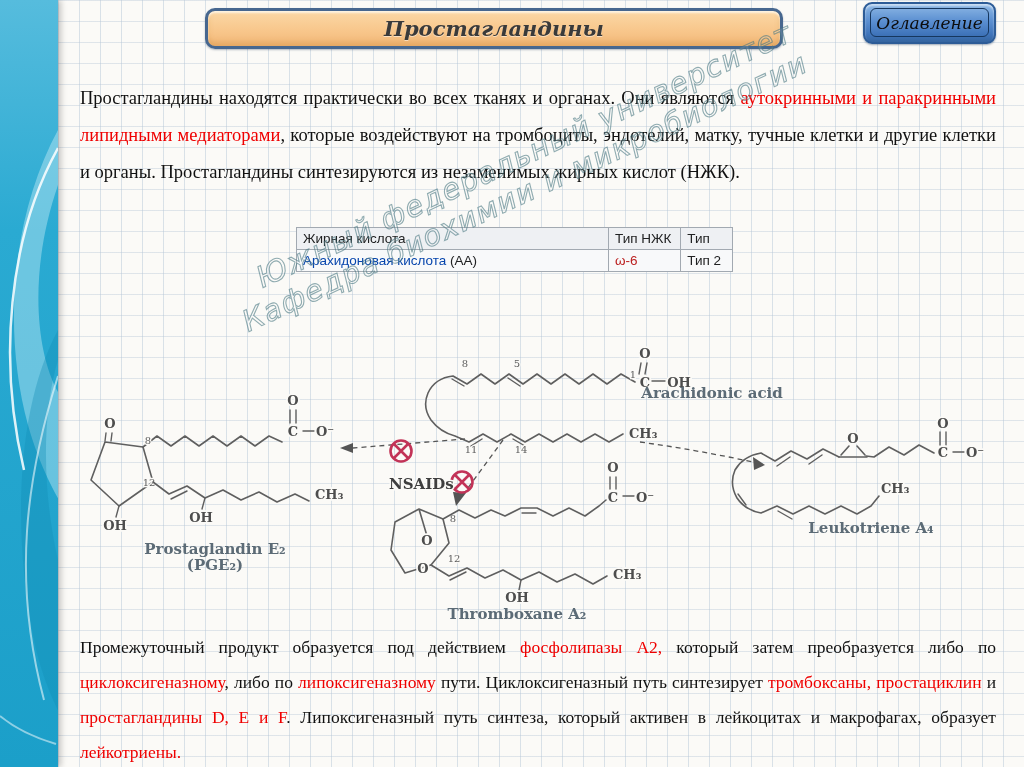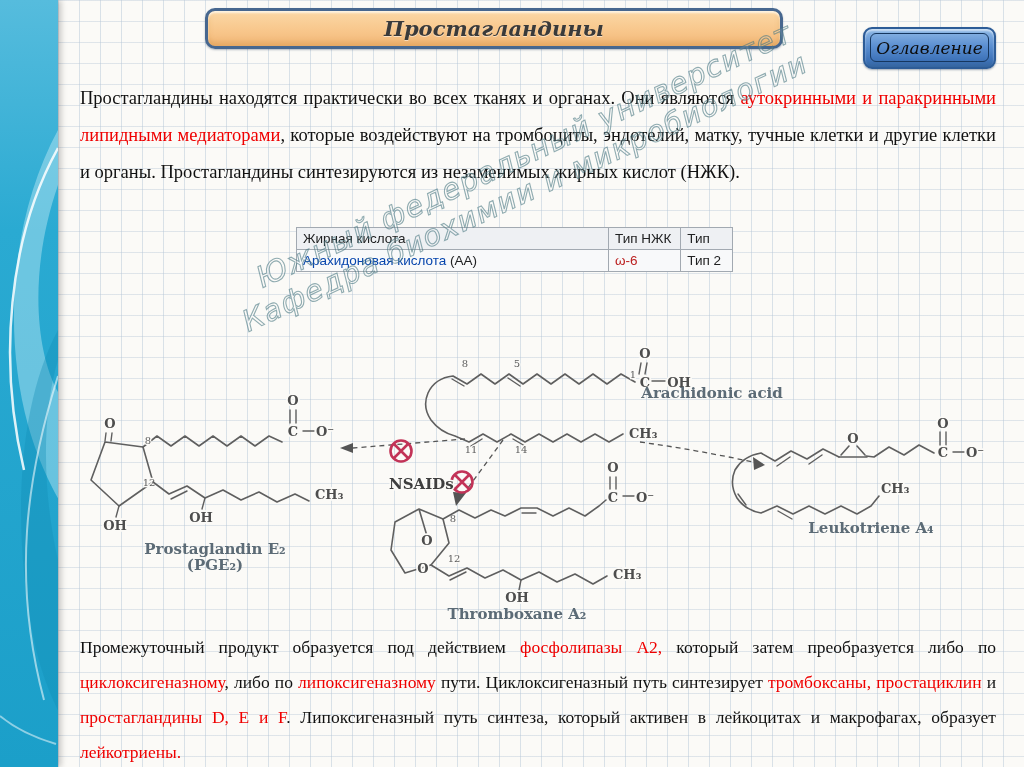--- a/index.html
+++ b/index.html
@@ -29,21 +29,21 @@
     background:linear-gradient(180deg,#fbd8a6 0%,#f8c78c 55%,#f3b878 100%);
     box-shadow:inset 0 2px 2px rgba(255,248,235,.85), inset 0 -4px 5px rgba(205,140,60,.35), 0 1px 2px rgba(40,60,90,.35);
     display:flex;align-items:center;justify-content:center;
   }
   .title-banner .t{
     font-family:"DejaVu Serif",serif;font-style:italic;font-weight:bold;
     font-size:21px;color:#3a3a3a;text-shadow:0 1px 0 rgba(255,255,255,.5);
   }
   
   .toc-btn{
-    position:absolute;left:863px;top:27px;width:133px;height:42px;
+    position:absolute;left:863px;top:2px;width:133px;height:42px;
     box-sizing:border-box;border:2px solid #2d5c97;border-radius:9px;
     background:linear-gradient(180deg,#8fb9e6 0%,#5b8fd1 45%,#3f74ba 80%,#35659f 100%);
     box-shadow:inset 0 2px 2px rgba(255,255,255,.55), 0 1px 2px rgba(20,50,90,.4);
     cursor:pointer;
   }
   .toc-inner{
     position:absolute;left:5px;right:5px;top:4px;bottom:5px;
     border:1.5px solid #16375f;border-radius:6px;
     display:flex;align-items:center;justify-content:center;
   }

